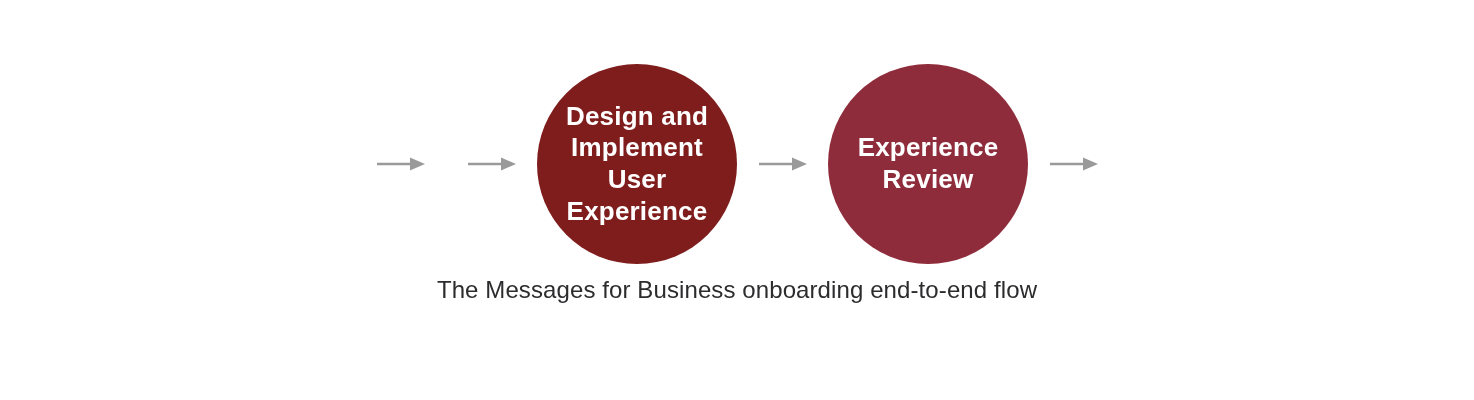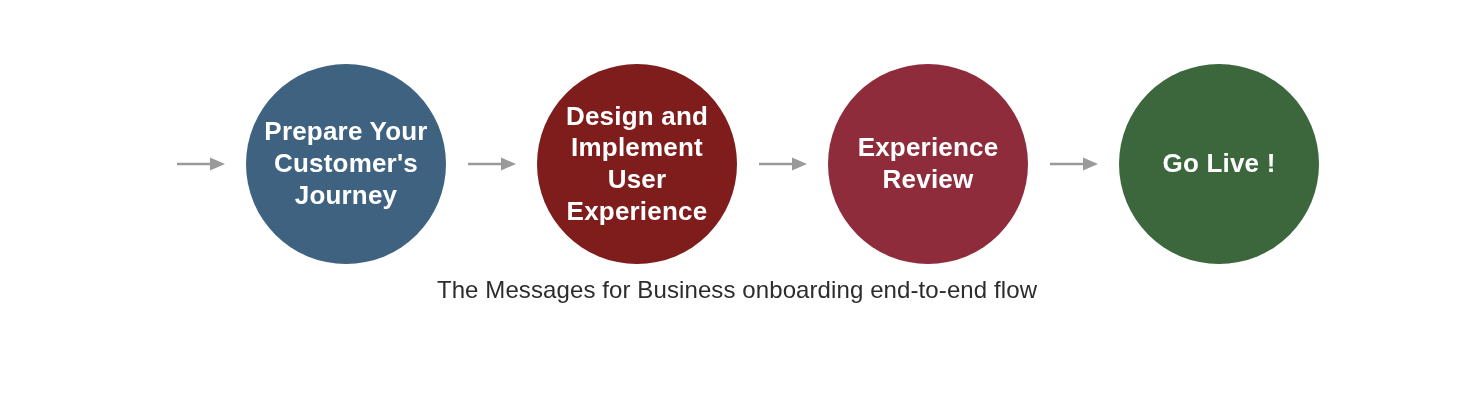--- a/index.html
+++ b/index.html
@@ -64,25 +64,20 @@
   <div class="flow" style="color: rgb(255, 255, 255);">
 
 
     <div class="arrow" style="color: rgb(154, 154, 154);">
       <svg width="50" height="18" viewBox="0 0 50 18" aria-hidden="true">
         <line x1="1" y1="9" x2="36" y2="9" stroke="currentColor" stroke-width="2.5"></line>
         <polygon points="34,2.5 49,9 34,15.5" fill="currentColor"></polygon>
       </svg>
     </div>
 
-    <div class="step-circle" style="background-color: rgb(62, 98, 128);">
-      <span class="step-label">Prepare Your
-Customer's
-Journey</span>
-    </div>
 
     <div class="arrow" style="color: rgb(154, 154, 154);">
       <svg width="50" height="18" viewBox="0 0 50 18" aria-hidden="true">
         <line x1="1" y1="9" x2="36" y2="9" stroke="currentColor" stroke-width="2.5"></line>
         <polygon points="34,2.5 49,9 34,15.5" fill="currentColor"></polygon>
       </svg>
     </div>
 
     <div class="step-circle" style="background-color: #7f1d1d;">
       <span class="step-label">Design and
@@ -103,21 +98,18 @@
 Review</span>
     </div>
 
     <div class="arrow" style="color: rgb(154, 154, 154);">
       <svg width="50" height="18" viewBox="0 0 50 18" aria-hidden="true">
         <line x1="1" y1="9" x2="36" y2="9" stroke="currentColor" stroke-width="2.5"></line>
         <polygon points="34,2.5 49,9 34,15.5" fill="currentColor"></polygon>
       </svg>
     </div>
 
-    <div class="step-circle" style="background-color: rgb(60, 103, 61);">
-      <span class="step-label">Go Live !</span>
-    </div>
 
   </div>
 
   <div class="caption" style="color: rgb(44, 44, 46); margin-top: 12px;">The Messages for Business onboarding end-to-end flow</div>
 
 </div>
 
 </body></html>

